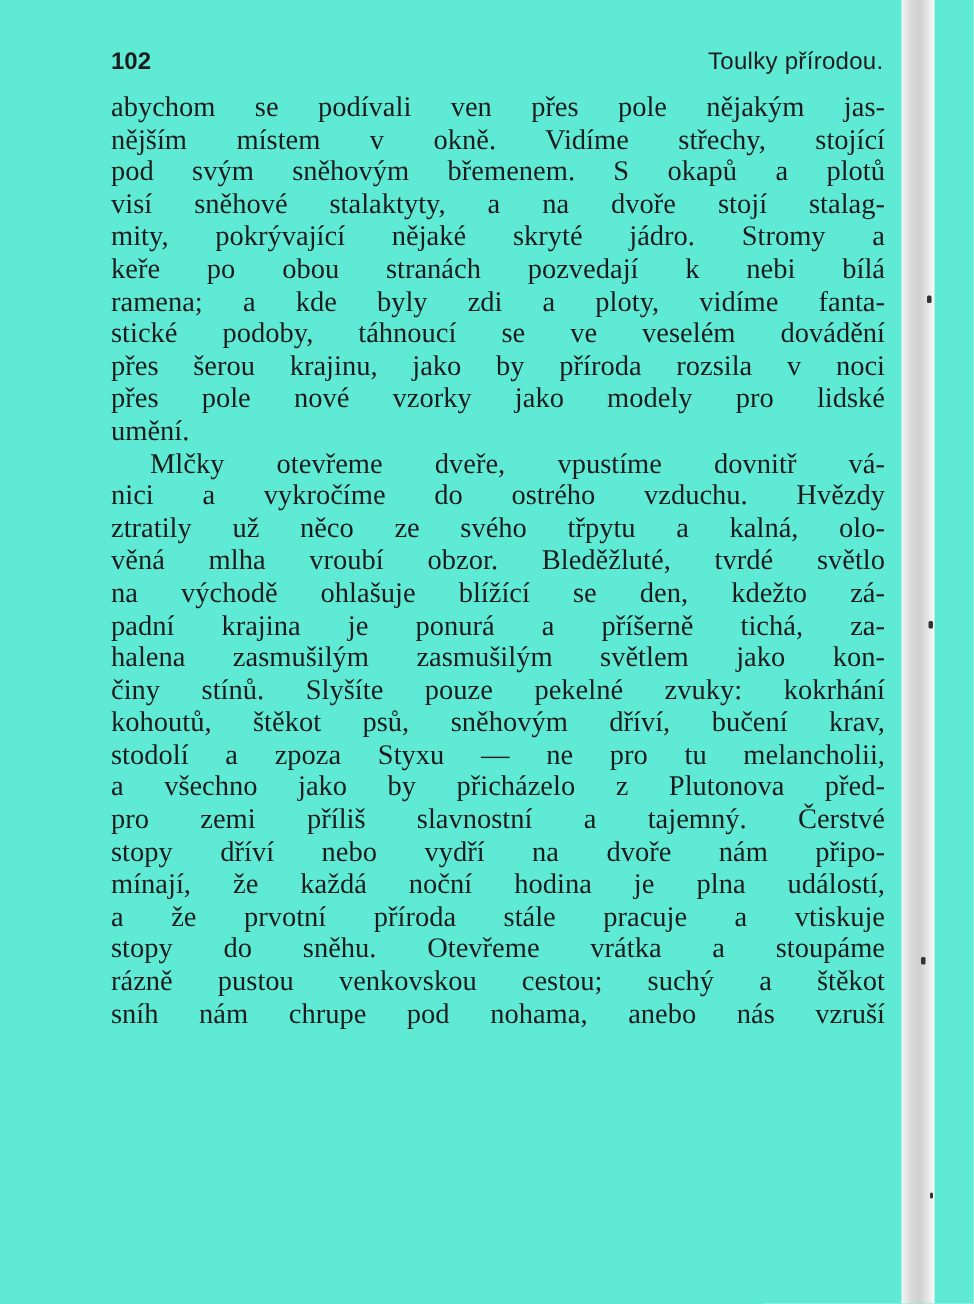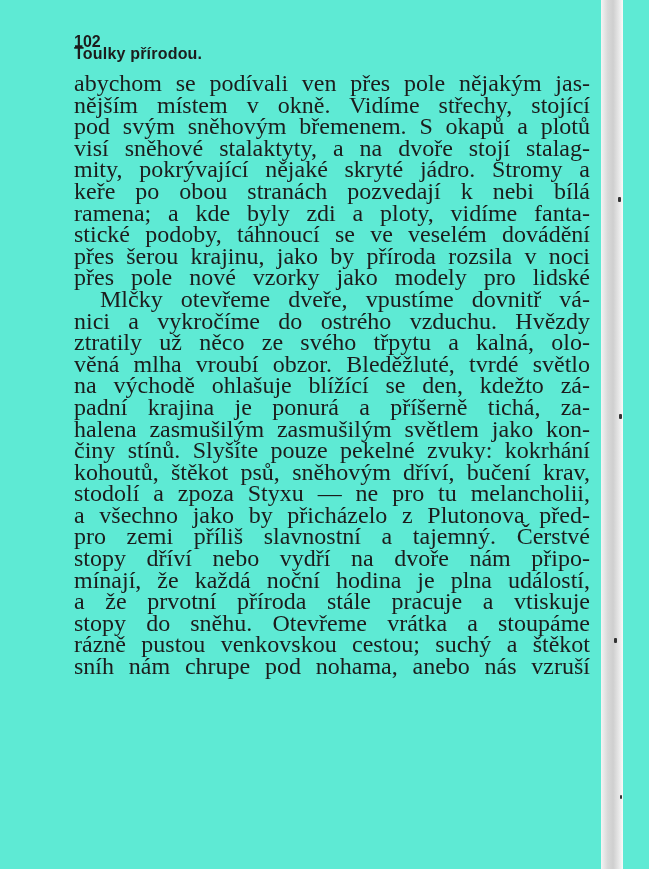--- a/index.html
+++ b/index.html
@@ -17,24 +17,24 @@
   .gutter {
     position: absolute; left: 601px; top: 0; width: 22px; height: 869px;
     background: linear-gradient(to right, #f4f4f4 0%, #d9d9d9 30%, #cfcfcf 55%, #e6e6e6 80%, #fafafa 100%);
   }
   .speck { position: absolute; width: 3px; height: 5px; background: #333; border-radius: 1px; }
   .header {
     position: absolute; left: 74px; top: 33px; width: 515px; height: 22px;
     font-size: 16px; font-weight: bold;
   }
   .header .pg { position: absolute; left: 0; top: 0; font-family: "Liberation Sans", sans-serif; }
-  .header .title { position: absolute; left: 0; right: 0; text-align: left; top: 12px; font-family: "Liberation Sans", sans-serif; font-weight: bold; letter-spacing: 0.2px; }
+  .header .title { position: absolute; left: 0; right: 0; text-align: right; top: 0; font-family: "Liberation Sans", sans-serif; font-weight: normal; letter-spacing: 0.2px; }
   .body {
-    position: absolute; left: 74px; top: 73px; width: 516px;
-    font-size: 24px; line-height: 21.6px;
+    position: absolute; left: 74px; top: 61px; width: 516px;
+    font-size: 19px; line-height: 21.6px;
   }
   .line {
     display: block; height: 21.6px; white-space: nowrap;
     text-align: justify; text-align-last: justify;
   }
   .line.last { text-align-last: left; }
   .line.indent { text-indent: 26px; }
 </style>
 </head>
 <body>
@@ -55,20 +55,21 @@
       <span class="line">abychom se podívali ven přes pole nějakým jas-</span>
       <span class="line">nějším místem v okně. Vidíme střechy, stojící</span>
       <span class="line">pod svým sněhovým břemenem. S okapů a plotů</span>
       <span class="line">visí sněhové stalaktyty, a na dvoře stojí stalag-</span>
       <span class="line">mity, pokrývající nějaké skryté jádro. Stromy a</span>
       <span class="line">keře po obou stranách pozvedají k nebi bílá</span>
       <span class="line">ramena; a kde byly zdi a ploty, vidíme fanta-</span>
       <span class="line">stické podoby, táhnoucí se ve veselém dovádění</span>
       <span class="line">přes šerou krajinu, jako by příroda rozsila v noci</span>
       <span class="line">přes pole nové vzorky jako modely pro lidské</span>
+      <span class="line last">umění.</span>
       <span class="line indent">Mlčky otevřeme dveře, vpustíme dovnitř vá-</span>
       <span class="line">nici a vykročíme do ostrého vzduchu. Hvězdy</span>
       <span class="line">ztratily už něco ze svého třpytu a kalná, olo-</span>
       <span class="line">věná mlha vroubí obzor. Bleděžluté, tvrdé světlo</span>
       <span class="line">na východě ohlašuje blížící se den, kdežto zá-</span>
       <span class="line">padní krajina je ponurá a příšerně tichá, za-</span>
       <span class="line">halena zasmušilým zasmušilým světlem jako kon-</span>
       <span class="line">činy stínů. Slyšíte pouze pekelné zvuky: kokrhání</span>
       <span class="line">kohoutů, štěkot psů, sněhovým dříví, bučení krav,</span>
       <span class="line">stodolí a zpoza Styxu — ne pro tu melancholii,</span>

